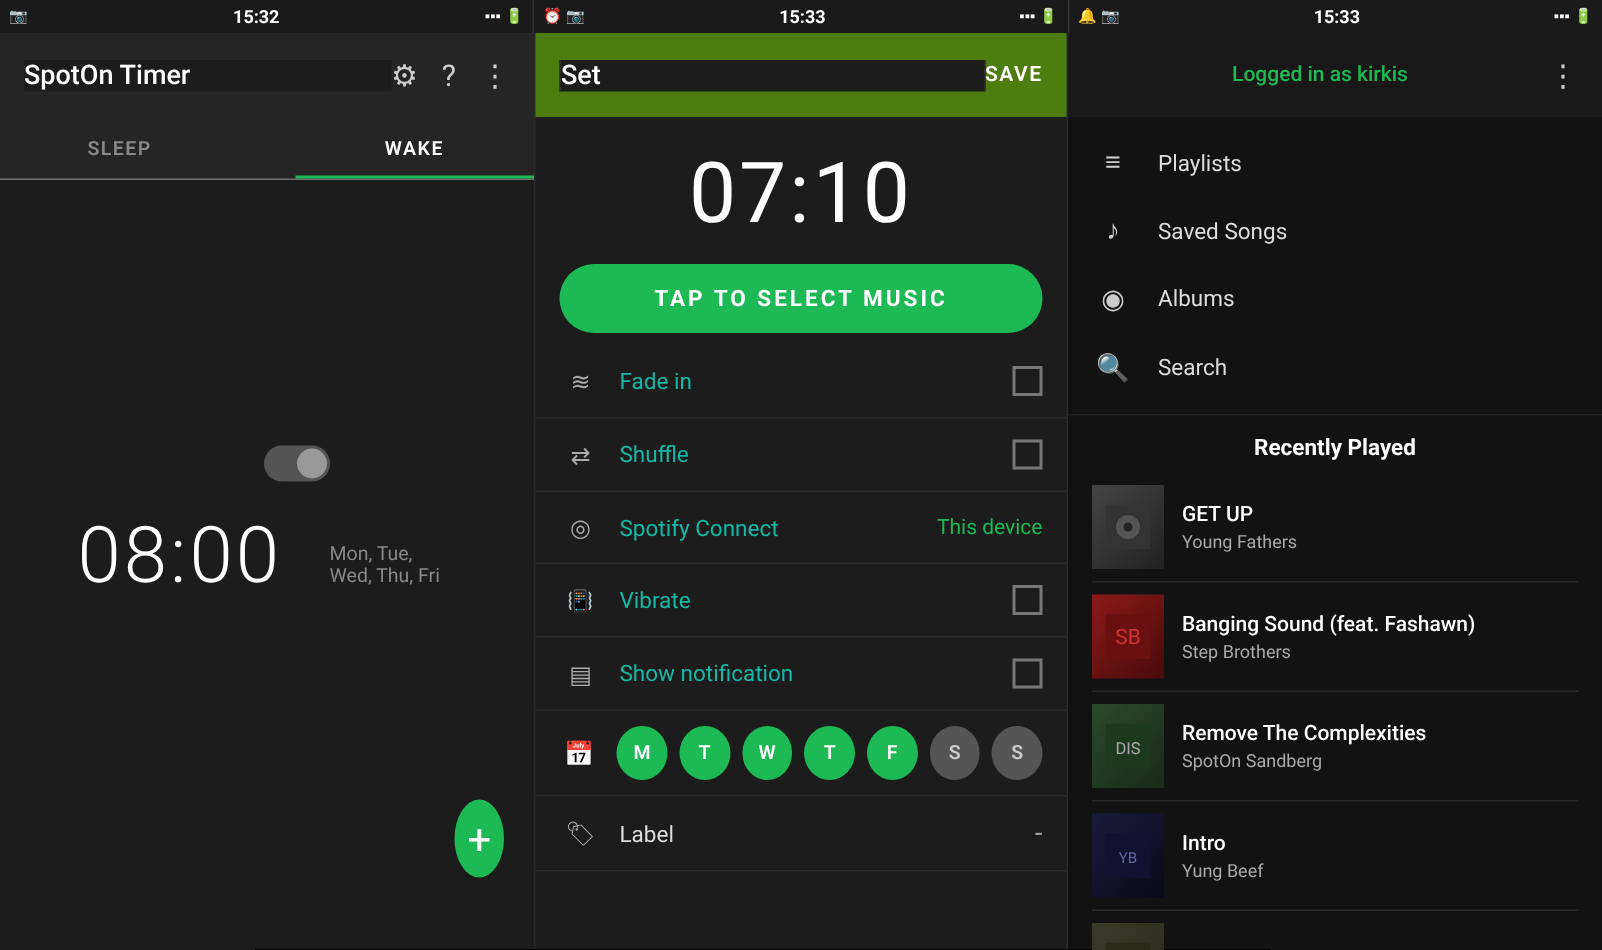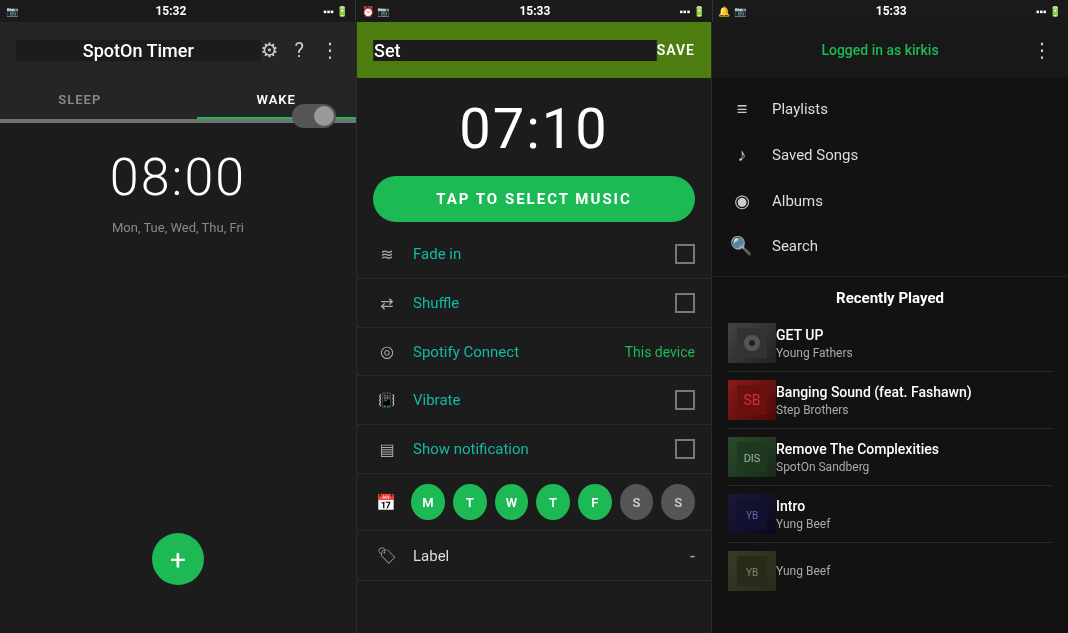--- a/index.html
+++ b/index.html
@@ -47,21 +47,20 @@
       display: flex;
       flex-direction: column;
       flex-shrink: 0;
     }
     .panel-alarm .toolbar {
       display: flex;
       align-items: center;
       padding: 0 16px;
       height: 56px;
       background: #252525;
-      text-align: center;
     }
     .panel-alarm .toolbar-title {
       flex: 1;
       font-size: 18px;
       color: #fff;
       font-weight: 500;
     }
     .panel-alarm .toolbar-icons {
       display: flex;
       gap: 16px;
@@ -69,21 +68,21 @@
     }
     .icon-btn {
       color: #ccc;
       font-size: 20px;
       cursor: pointer;
     }
 
     .tab-bar {
       display: flex;
       background: #252525;
-      border-bottom: 4px solid #737373;
+      border-bottom: 1px solid #737373;
       gap: 37px;
     }
     .tab {
       flex: 1;
       text-align: center;
       padding: 14px 0 10px;
       font-size: 13px;
       font-weight: 600;
       color: #888;
       cursor: pointer;
@@ -91,21 +90,21 @@
     }
     .tab.active {
       color: #fff;
       border-bottom: 2px solid #1db954;
     }
 
     .alarm-content {
       flex: 1;
       padding: 24px 20px;
       display: flex;
-      flex-direction: column;
+      flex-direction: row;
       align-items: center;
     }
     .alarm-time {
       font-size: 52px;
       color: #fff;
       font-weight: 300;
       letter-spacing: 2px;
       margin-bottom: 8px;
     }
     .alarm-days {
@@ -341,23 +340,23 @@
 
     .track-list { overflow-y: auto; flex: 1; }
     .track-item {
       display: flex;
       align-items: center;
       padding: 8px 16px;
       cursor: pointer;
     }
     .track-thumb {
       width: 48px;
-      height: 40px;
+      height: 56px;
       background: #333;
-      margin-right: 0;
+      margin-right: 12px;
       flex-shrink: 0;
       display: flex;
       align-items: center;
       justify-content: center;
       font-size: 18px;
       color: #666;
       overflow: hidden;
     }
     .track-info { flex: 1; }
     .track-title {

